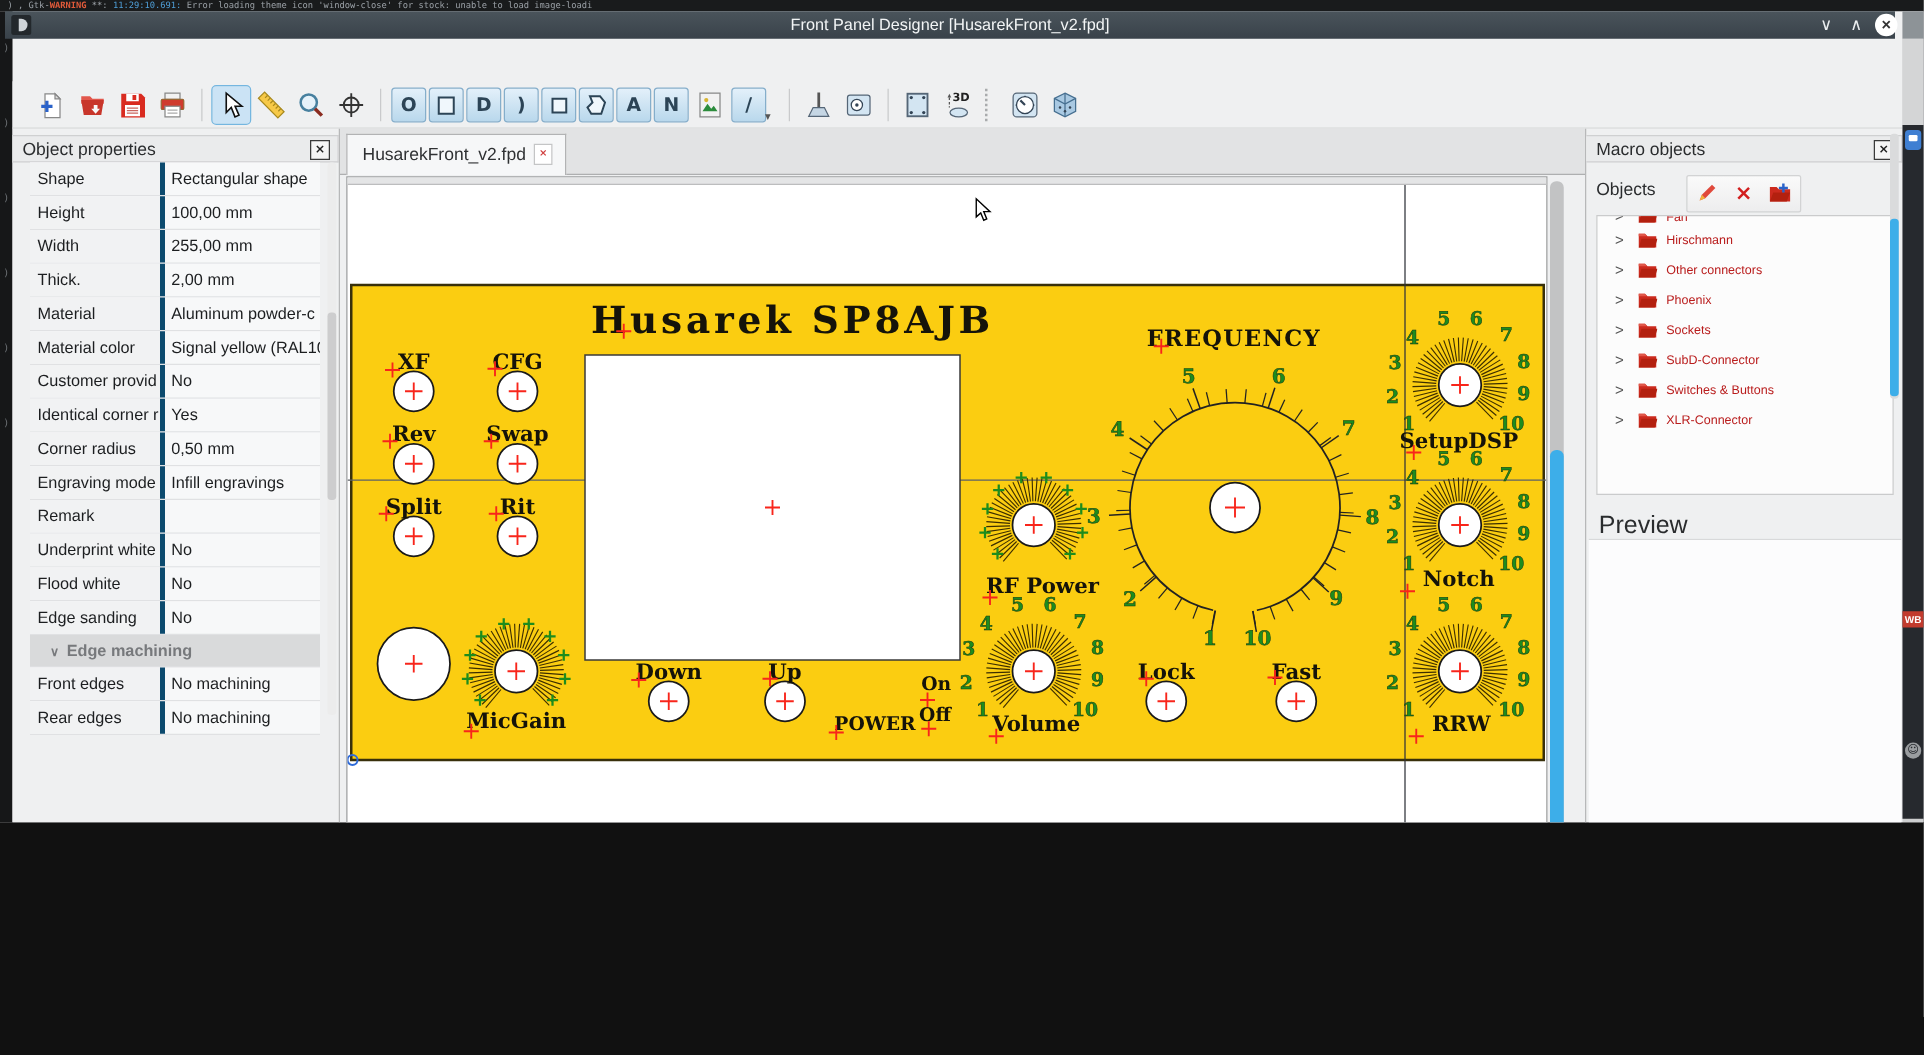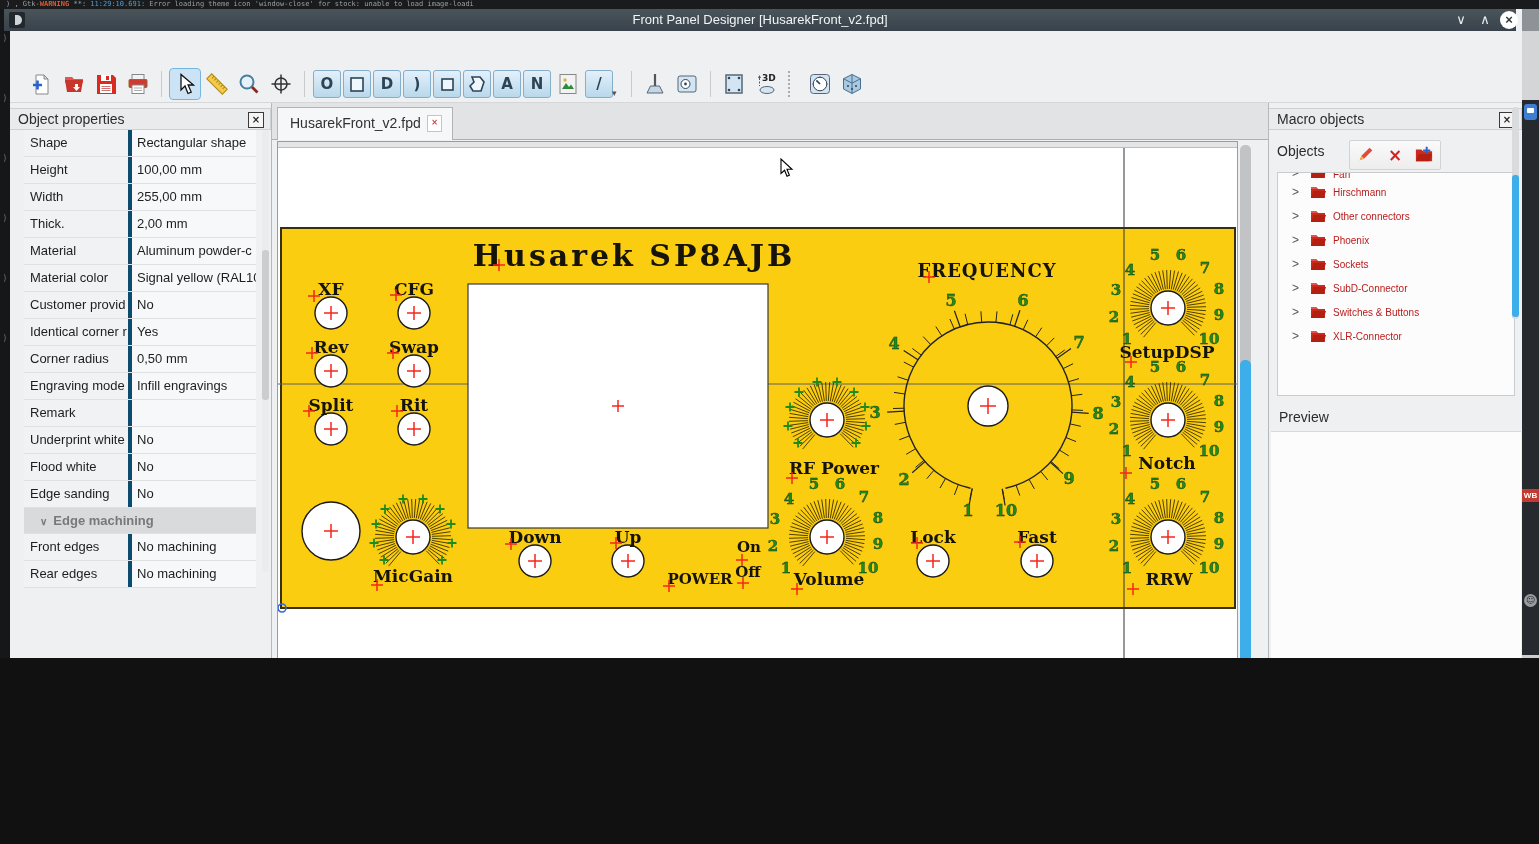--- a/index.html
+++ b/index.html
@@ -86,21 +86,21 @@
   #tree{position:absolute;left:8px;top:69px;width:238px;height:224px;background:#fcfcfc;border:1px solid #cacbcc;
     box-sizing:border-box;overflow:hidden;}
   .trow{display:flex;align-items:center;height:24px;padding-left:14px;}
   .trow.partial{height:7px;overflow:hidden;align-items:flex-end;}
   .trow .chev{width:18px;color:#555;font-size:12px;}
   .trow svg{width:16px;height:16px;margin-right:7px;flex:none;}
   .trow .tl{font-size:10px;color:#b91c1c;white-space:nowrap;}
   .trow.root{padding-left:26px;}
   #treescroll{position:absolute;right:3px;top:4px;width:7px;height:212px;background:#dadbdc;border-radius:3px;}
   #treescroll i{position:absolute;left:0;top:68px;width:7px;height:142px;background:#3daee9;border-radius:3px;}
-  #prevlbl{position:absolute;left:10px;top:306px;font-size:14px;color:#2a2c2e;}
+  #prevlbl{position:absolute;left:10px;top:306px;font-size:20px;color:#2a2c2e;}
   #prevbox{position:absolute;left:2px;top:328px;width:250px;height:378px;background:#fcfcfd;border-top:1px solid #d8d9da;}
   
   #statusbar{left:10px;top:812px;width:1512px;height:28px;background:#eff0f1;border-top:1px solid #ef4444;
     box-sizing:border-box;font-size:13px;color:#26282a;}
   #statusbar span{position:absolute;top:7px;}
   .scaret{font-size:8px;color:#333;}
 </style>
 </head>
 <body>
 

